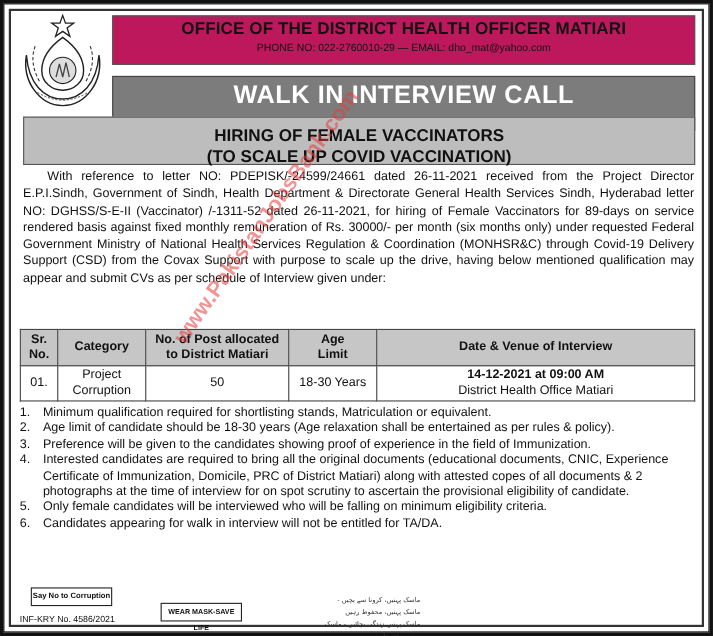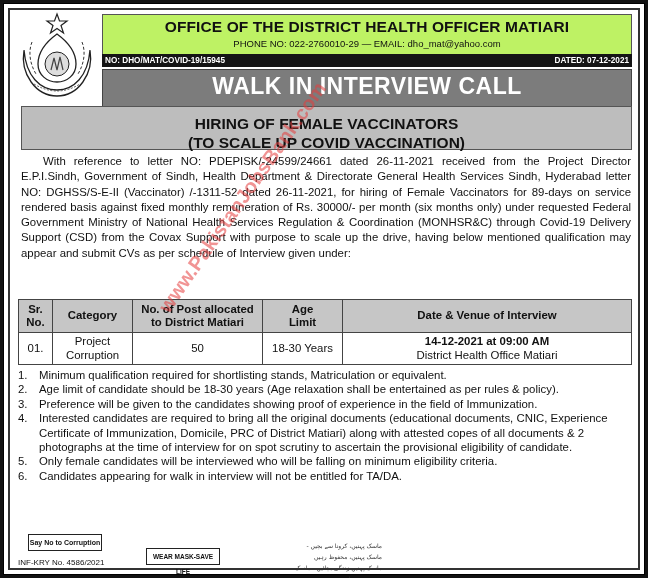--- a/index.html
+++ b/index.html
@@ -11,21 +11,21 @@
     }
     .inner {
       position: absolute; left: 4px; top: 4px; width: 632px; height: 562px;
       border: 2px solid #333;
     }
     .logo {
       position: absolute; left: 12px; top: 8px; width: 82px; height: 88px;
     }
     .hdr-box {
       position: absolute; left: 98px; top: 10px; width: 530px; height: 45px;
-      background: #bef264; border: 1px solid #555; text-align: center;
+      background: #be185d; border: 1px solid #555; text-align: center;
     }
     .hdr-title { font-weight: bold; font-size: 15.5px; margin-top: 3px; letter-spacing: 0.1px; }
     .hdr-contact { font-weight: normal; font-size: 9.5px; margin-top: 2px; text-align: center; }
     .ref-bar {
       position: absolute; left: 98px; top: 50px; width: 530px; height: 13px;
       background: #151515; color: #fff; font-weight: bold; font-size: 8.2px;
       display: flex; justify-content: space-between; align-items: center; padding: 0 3px;
     }
     .walk-box {
       position: absolute; left: 98px; top: 65px; width: 530px; height: 50px;
@@ -96,24 +96,20 @@
     <path d="M16,30 C12,40 14,52 20,62" stroke="#333" stroke-width="1" fill="none" stroke-dasharray="3,2"></path>
     <path d="M66,30 C70,40 68,52 62,62" stroke="#333" stroke-width="1" fill="none" stroke-dasharray="3,2"></path>
     <path d="M18,72 Q41,86 64,72" stroke="#333" stroke-width="0.8" fill="none" stroke-dasharray="2,1.5"></path>
   </svg>
 
   <div class="hdr-box">
     <div class="hdr-title">OFFICE OF THE DISTRICT HEALTH OFFICER MATIARI</div>
     <div class="hdr-contact">PHONE NO: 022-2760010-29 — EMAIL: dho_mat@yahoo.com</div>
   </div>
 
-  <div class="ref-bar">
-    <span>NO: DHO/MAT/COVID-19/15945</span>
-    <span>DATED: 07-12-2021</span>
-  </div>
 
   <div class="walk-box">WALK IN INTERVIEW CALL</div>
 
   <div class="hiring-box">
     <div>HIRING OF FEMALE VACCINATORS</div>
     <div>(TO SCALE UP COVID VACCINATION)</div>
   </div>
 
   <div class="para"><span class="indent"></span><span>With reference to letter NO: PDEPISK/-24599/24661 dated 26-11-2021 received from the Project Director E.P.I.Sindh, Government of Sindh, Health Department &amp; Directorate General Health Services Sindh, Hyderabad letter NO: DGHSS/S-E-II (Vaccinator) /-1311-52 dated 26-11-2021, for hiring of Female Vaccinators for 89-days on service rendered basis against fixed monthly remuneration of Rs. 30000/- per month (six months only) under requested Federal Government Ministry of National Health Services Regulation &amp; Coordination (MONHSR&amp;C) through Covid-19 Delivery Support (CSD) from the Covax Support with purpose to scale up the drive, having below mentioned qualification may appear and submit CVs as per schedule of Interview given under:</span></div>
 

